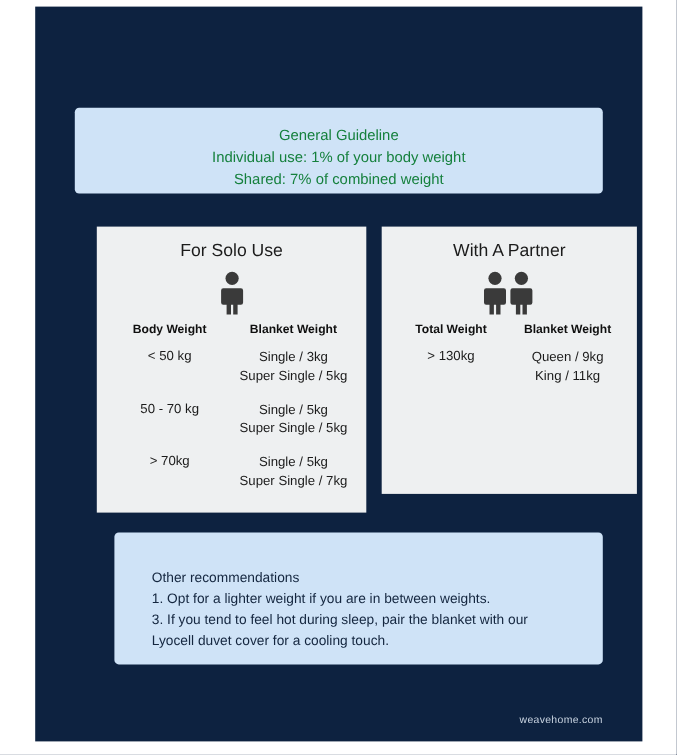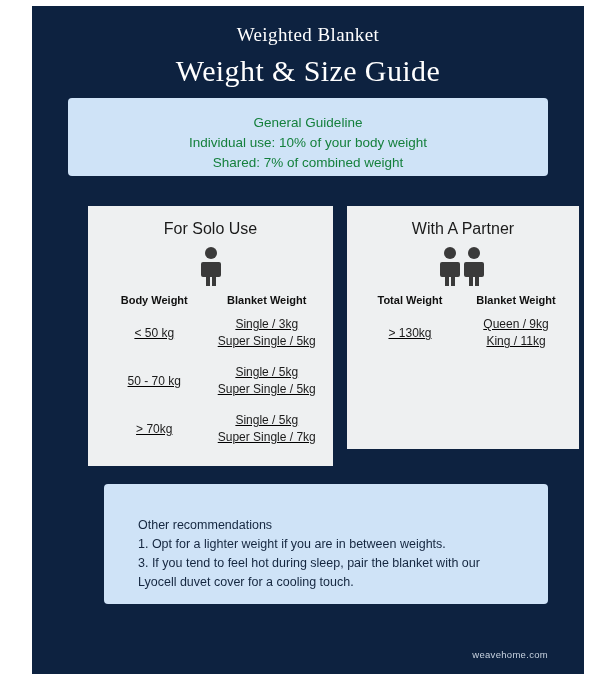--- a/index.html
+++ b/index.html
@@ -101,23 +101,21 @@
   .col-heads div {
     flex: 1;
     text-align: center;
     font-size: 11px;
     font-weight: bold;
     color: #101010;
   }
   .rows { margin-top: 10px; padding: 0 10px; }
   .row {
     display: flex;
-    align-items: center;
     margin-bottom: 14px;
-    text-decoration: underline;
   }
   .row .c1 {
     flex: 1;
     text-align: center;
     font-size: 12px;
     color: #1b1b1b;
   }
   .row .c2 {
     flex: 1;
     text-align: center;
@@ -160,28 +158,24 @@
     color: #c8d3e0;
     font-size: 9.5px;
     letter-spacing: 0.3px;
   }
 </style>
 </head>
 <body>
 
 <div class="poster">
 
-  <div class="header">
-    <div class="title-small">Weighted Blanket</div>
-    <div class="title-big">Weight &amp; Size Guide</div>
-  </div>
 
   <div class="guideline">
     <div>General Guideline</div>
-    <div>Individual use: 10% of your body weight</div>
+    <div>Individual use: 1% of your body weight</div>
     <div>Shared: 7% of combined weight</div>
   </div>
 
   <div class="panel panel-solo">
     <div class="panel-title">For Solo Use</div>
     <div class="figures">
       <svg width="26" height="42" viewBox="0 0 26 42">
         <circle cx="13" cy="7" r="6" fill="#3a3a3a"></circle>
         <path d="M5 16 h16 a2 2 0 0 1 2 2 v11 a2 2 0 0 1 -2 2 h-3 v9 h-4 v-9 h-2 v9 h-4 v-9 h-3 a2 2 0 0 1 -2 -2 v-11 a2 2 0 0 1 2 -2 z" fill="#3a3a3a"></path>
       </svg>

